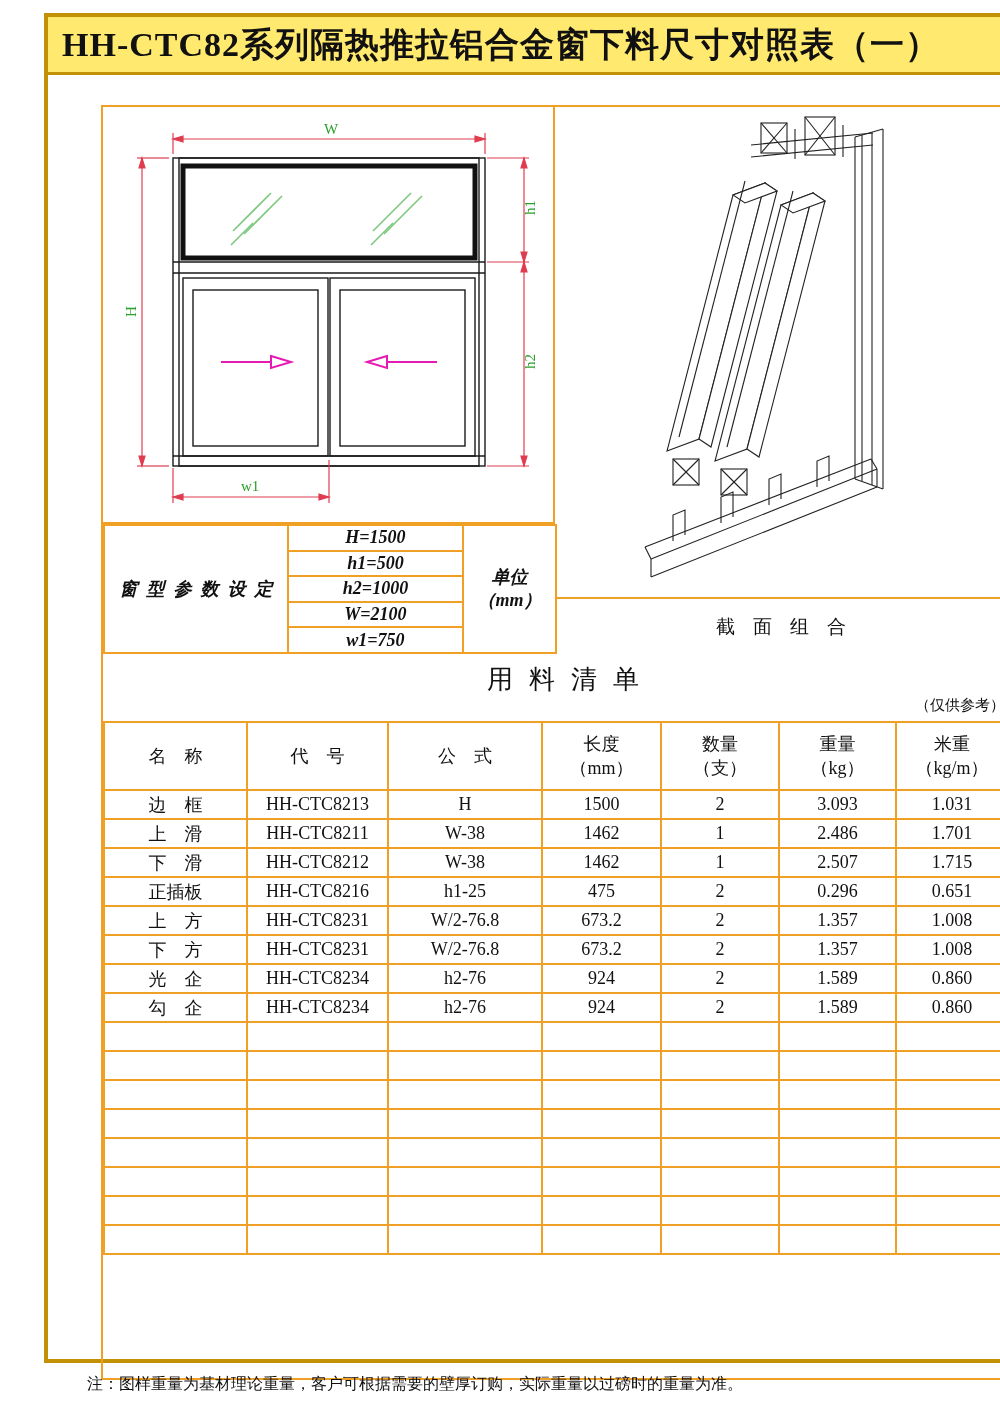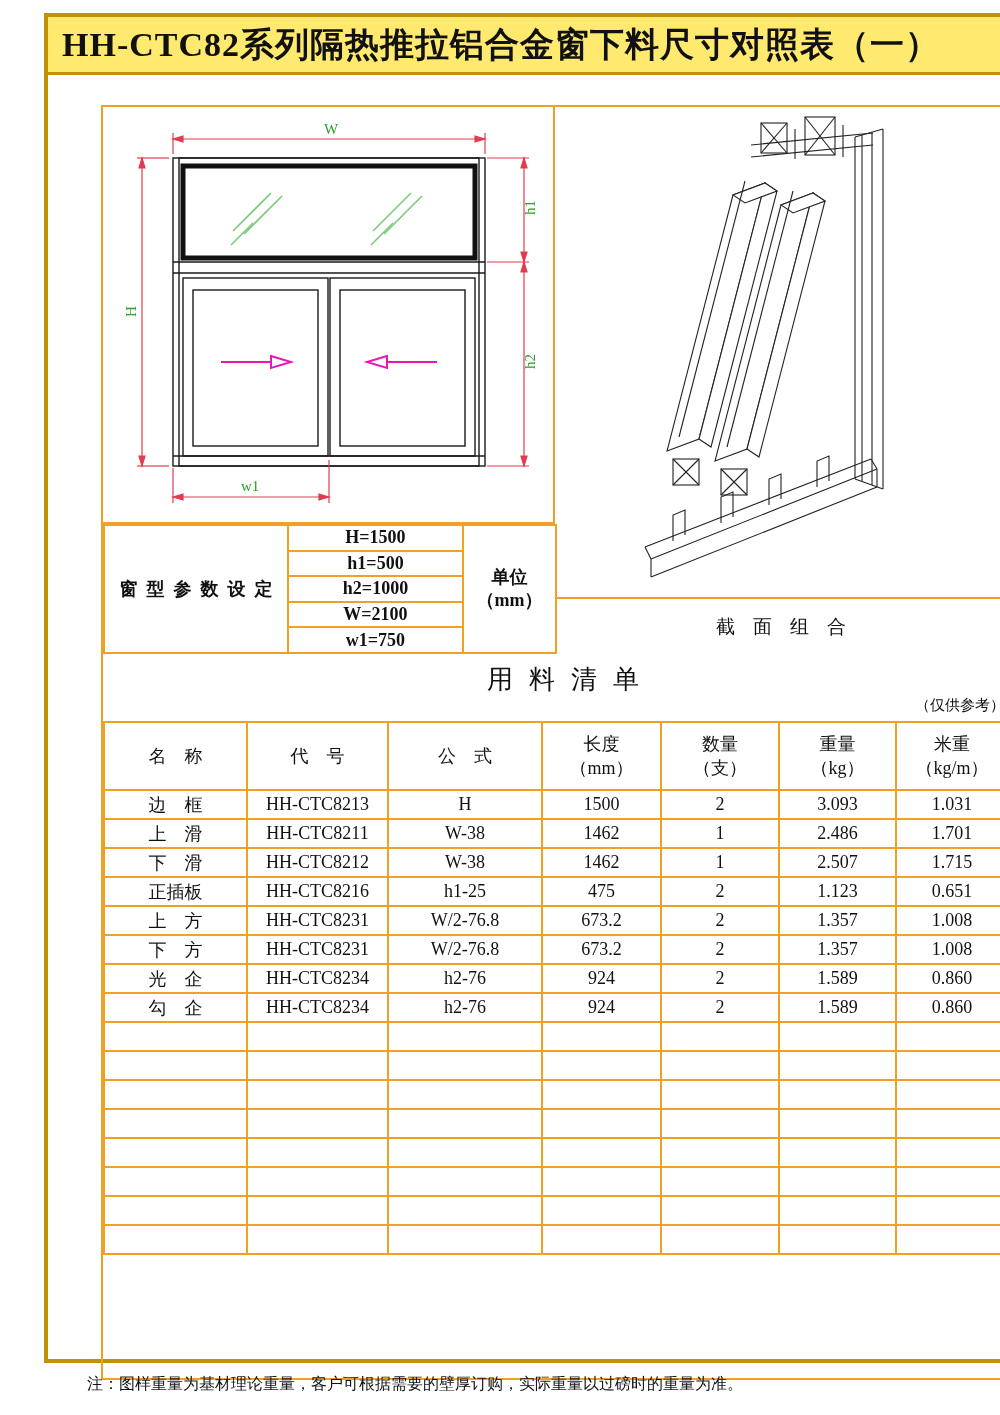--- a/index.html
+++ b/index.html
@@ -42,21 +42,21 @@
     font-size:19px;letter-spacing:18px;text-indent:18px;
   }
   
   table.param{
     position:absolute;left:0;top:417px;width:452px;height:130px;
     border-collapse:collapse;table-layout:fixed;
   }
   table.param td{
     border:2px solid var(--grid_border,#f0a125);
     text-align:center;vertical-align:middle;
-    font-size:18px;font-weight:bold;padding:0;
+    font-size:18px;font-weight:bold;padding:0;font-style:italic;
   }
   td.param-label{letter-spacing:9px;text-indent:9px;font-weight:normal;font-size:17px;}
   td.unit-cell{font-size:19px;line-height:1.3;}
   
   .materials{position:absolute;left:0;top:547px;width:904px;height:726px;}
   .mat-title{
     position:absolute;left:8px;top:8px;width:100%;text-align:center;
     font-size:26px;letter-spacing:16px;text-indent:16px;
   }
   .ref-note{
@@ -347,21 +347,21 @@
                 <td>1</td>
                 <td>2.507</td>
                 <td>1.715</td>
               </tr>
               <tr>
                 <td>正插板</td>
                 <td>HH-CTC8216</td>
                 <td>h1-25</td>
                 <td>475</td>
                 <td>2</td>
-                <td>1.123</td>
+                <td>0.296</td>
                 <td>0.651</td>
               </tr>
               <tr>
                 <td>上　方</td>
                 <td>HH-CTC8231</td>
                 <td>W/2-76.8</td>
                 <td>673.2</td>
                 <td>2</td>
                 <td>1.357</td>
                 <td>1.008</td>

